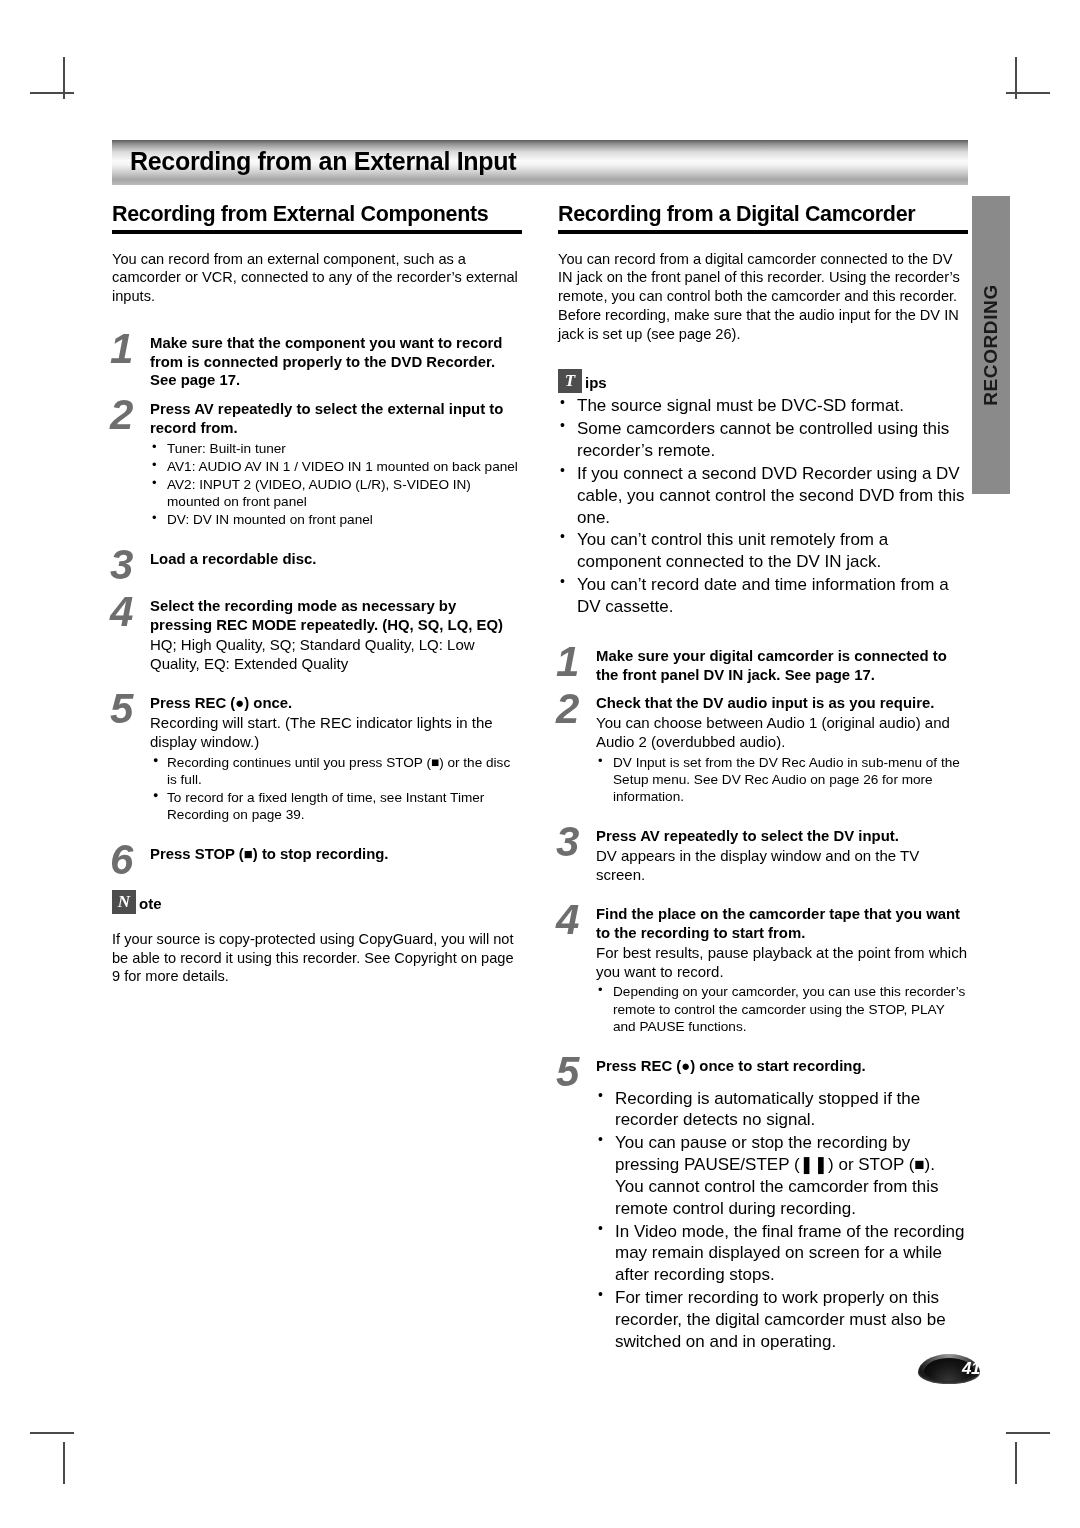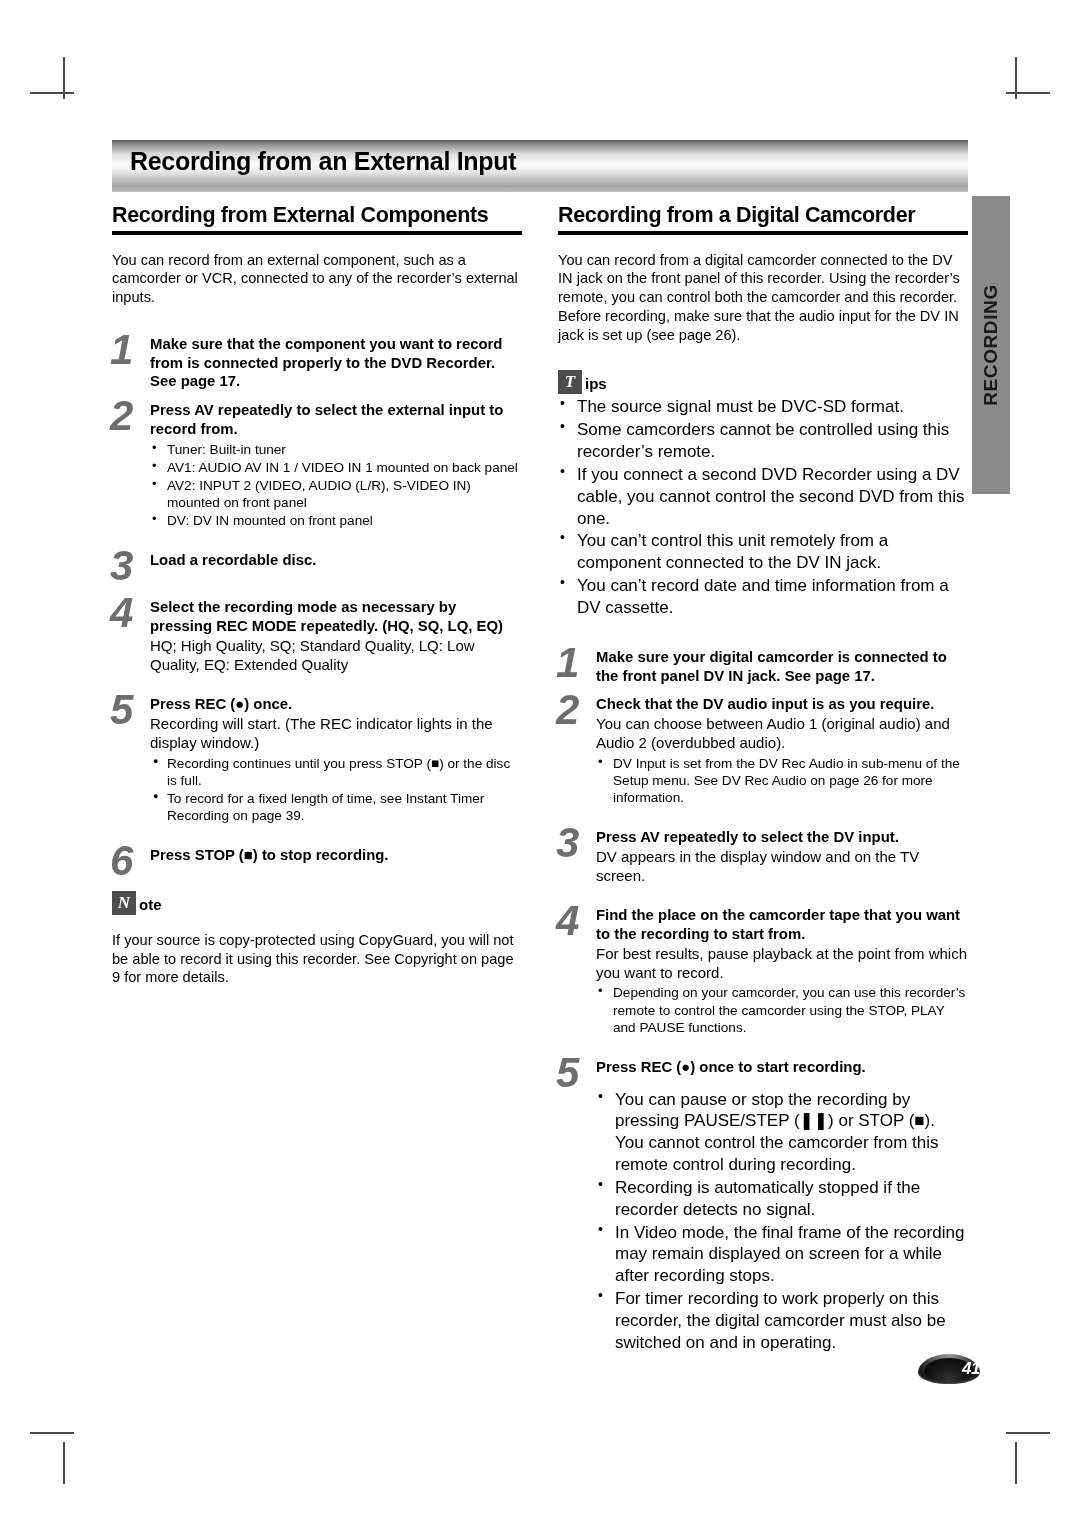--- a/index.html
+++ b/index.html
@@ -38,21 +38,21 @@
     position: absolute;
     left: 112px;
     top: 140px;
     width: 856px;
   }
 
   
   .banner {
     position: relative;
     width: 856px;
-    height: 52px;
+    height: 45px;
     background: linear-gradient(to bottom,
       #5d5d5d 0%,
       #8d8d8d 8%,
       #d9d9d9 26%,
       #fbfbfb 46%,
       #f2f2f2 56%,
       #c9c9c9 74%,
       #a5a5a5 88%,
       #bdbdbd 100%);
     box-sizing: border-box;
@@ -69,21 +69,21 @@
   }
 
   
   .cols {
     position: relative;
     margin-top: 10px;
     width: 856px;
   }
   .col {
     position: absolute;
-    top: 2px;
+    top: 8px;
     width: 410px;
   }
   .col-left  { left: 0px; }
   .col-right { left: 446px; }
 
   .sec-head {
     font-size: 21.5px;
     font-weight: bold;
     letter-spacing: -0.35px;
     white-space: nowrap;
@@ -395,22 +395,22 @@
           <li>Depending on your camcorder, you can use this recorder’s remote to control the camcorder using the STOP, PLAY and PAUSE functions.</li>
         </ul>
       </div>
 
       <div class="gap-s"></div>
 
       <div class="step">
         <div class="step-num">5</div>
         <p class="step-title">Press REC (●) once to start recording.</p>
         <ul class="bul big" style="margin-top:12px;">
+          <li>Recording is automatically stopped if the recorder detects no signal.</li>
           <li>You can pause or stop the recording by pressing PAUSE/STEP (❚❚) or STOP (■). You cannot control the camcorder from this remote control during recording.</li>
-          <li>Recording is automatically stopped if the recorder detects no signal.</li>
           <li>In Video mode, the final frame of the recording may remain displayed on screen for a while after recording stops.</li>
           <li>For timer recording to work properly on this recorder, the digital camcorder must also be switched on and in operating.</li>
         </ul>
       </div>
 
     </div>
 
   </div>
 </div>
 

